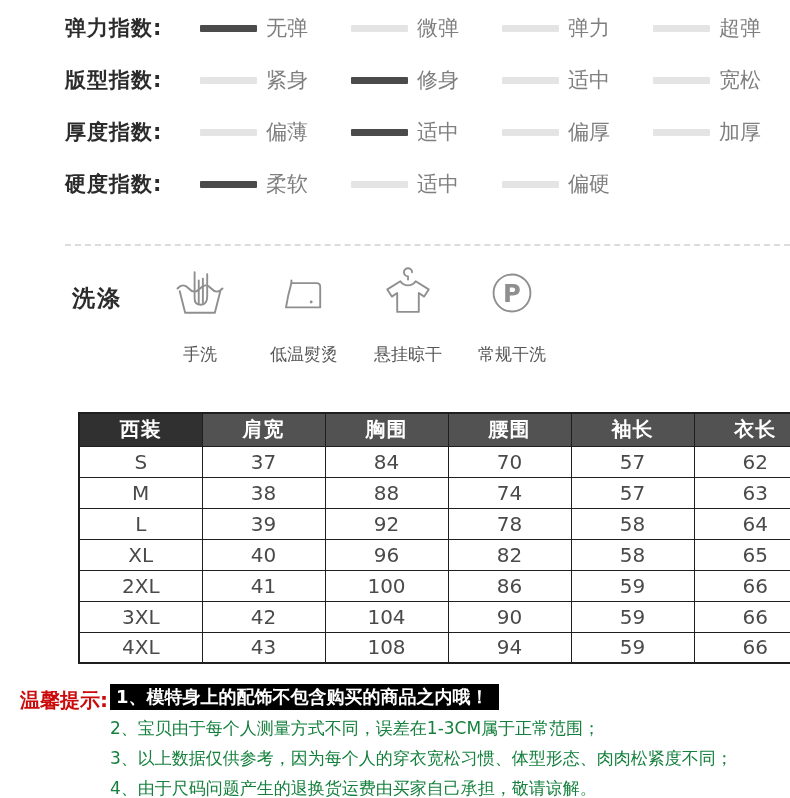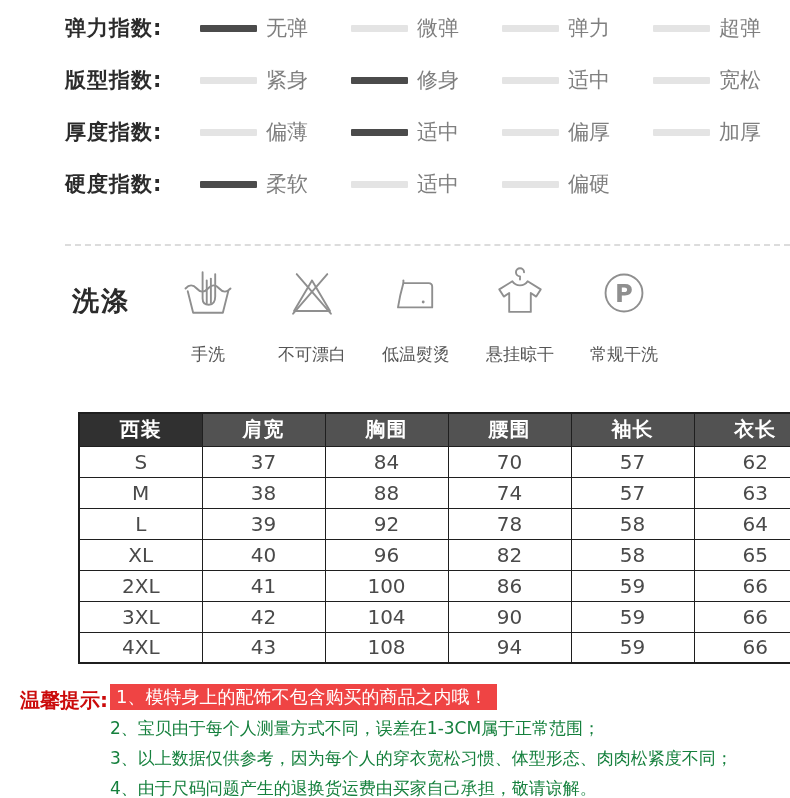--- a/index.html
+++ b/index.html
@@ -38,21 +38,21 @@
   
   .divider {
     margin: 22px 0 0 65px;
     border-top: 2px dashed #dcdcdc;
     height: 0;
   }
 
   
   .washing { display: flex; padding: 20px 0 0 72px; }
   .wash-label {
-    font-size: 27px;
+    font-size: 23px;
     font-weight: bold;
     color: #2b2b2b;
     margin: 17px 26px 0 0;
     letter-spacing: 2px;
     white-space: nowrap;
   }
   .wash-items { display: flex; }
   .wash-item {
     width: 104px;
     display: flex;
@@ -105,23 +105,23 @@
   }
   .tips-lines { display: flex; flex-direction: column; }
   .tip-line {
     font-size: 17px;
     color: #15803d;
     line-height: 22px;
     margin-bottom: 8px;
     white-space: nowrap;
   }
   .tip-line.highlight {
-    background: #ef4444;
+    background: #000000;
     color: #ffffff;
-    font-weight: normal;
+    font-weight: bold;
     font-size: 18px;
     line-height: 26px;
     padding: 0 10px 0 6px;
     align-self: flex-start;
     margin-bottom: 7px;
   }
 </style>
 </head>
 <body>
 
@@ -227,30 +227,20 @@
             <path d="M5 25 q6.25 -7 12.5 0 t12.5 0 t12.5 0 t12.5 0"></path>
             <path d="M7.5 28 L13.5 52 H46.5 L52.5 28"></path>
             <path d="M24 7 V36 Q24 43 31 43 Q38 43 38 34 V9"></path>
             <path d="M28.6 16 V41.5"></path>
             <path d="M33.2 14 V41"></path>
           </svg>
         </span>
         <span class="wash-caption">手洗</span>
       </div>
 
-      <div class="wash-item">
-        <span class="wash-icon">
-          <svg viewBox="0 0 60 60" fill="none" stroke="#8f8f8f" stroke-width="2.1" stroke-linecap="round" stroke-linejoin="round">
-            <path d="M30 16 L10 50 H50 Z"></path>
-            <path d="M13 9 L51 53"></path>
-            <path d="M47 9 L9 53"></path>
-          </svg>
-        </span>
-        <span class="wash-caption">不可漂白</span>
-      </div>
 
       <div class="wash-item">
         <span class="wash-icon">
           <svg viewBox="0 0 60 60" fill="none" stroke="#8f8f8f" stroke-width="2.1" stroke-linecap="round" stroke-linejoin="round">
             <path d="M16 19 V16"></path>
             <path d="M16 19 H44 Q48 19 48 23 V46 H10 Q12 33 16 19"></path>
             <circle cx="38" cy="40" r="1.6" fill="#8f8f8f" stroke="none"></circle>
           </svg>
         </span>
         <span class="wash-caption">低温熨烫</span>

